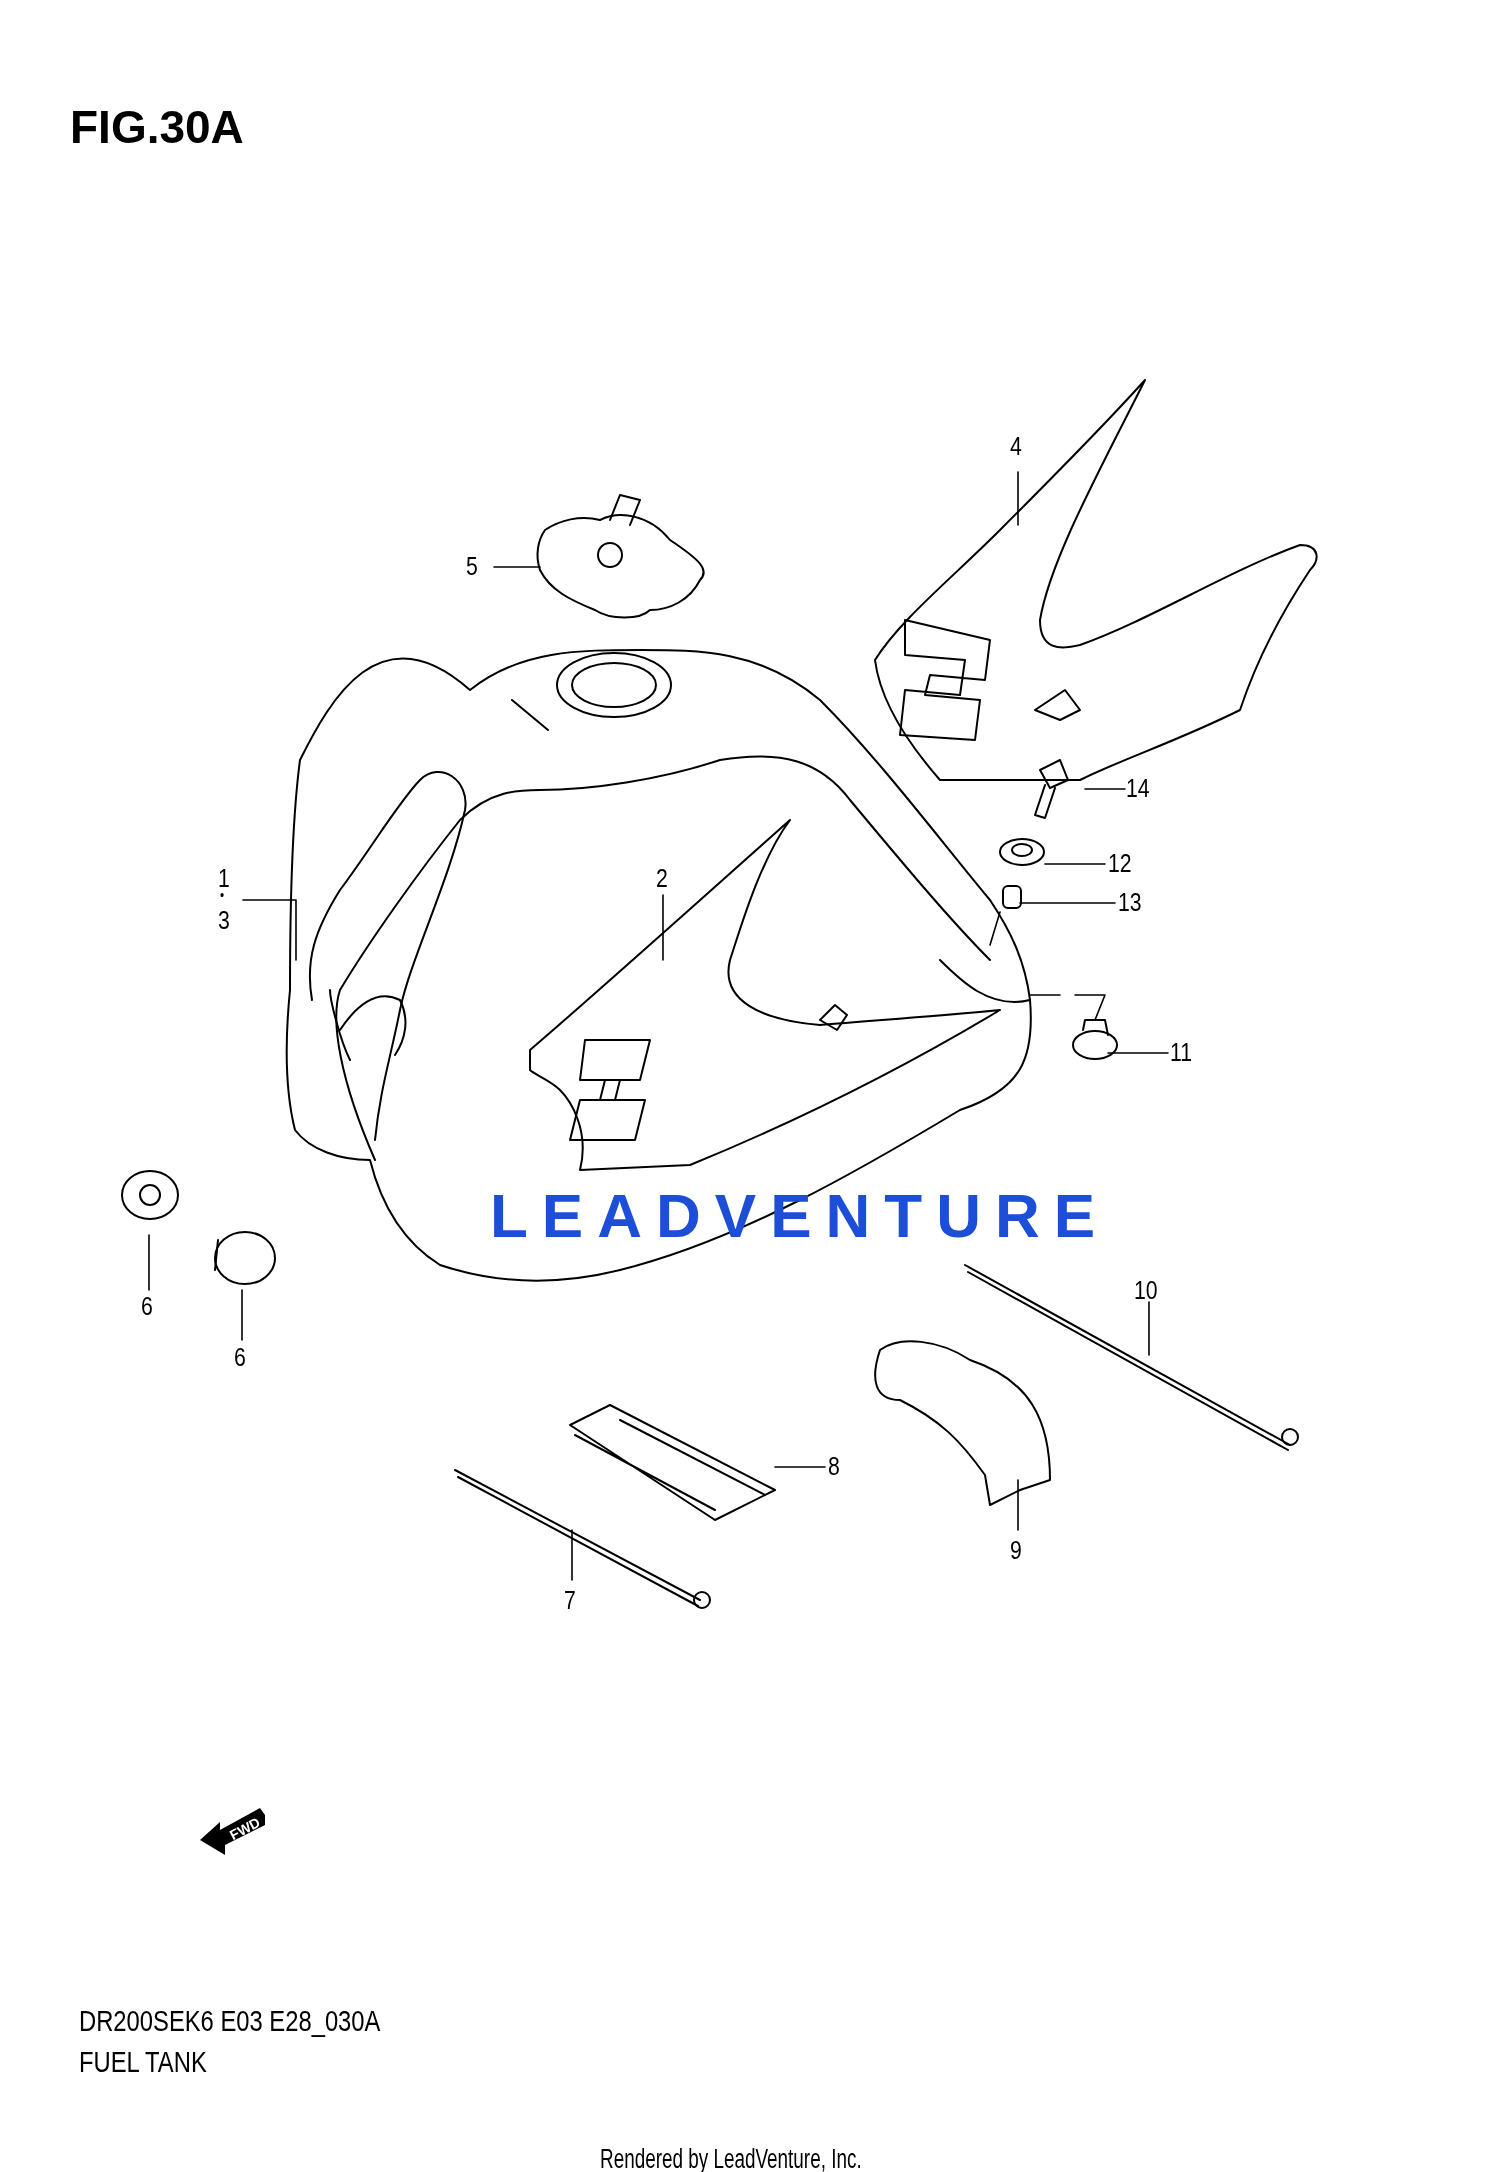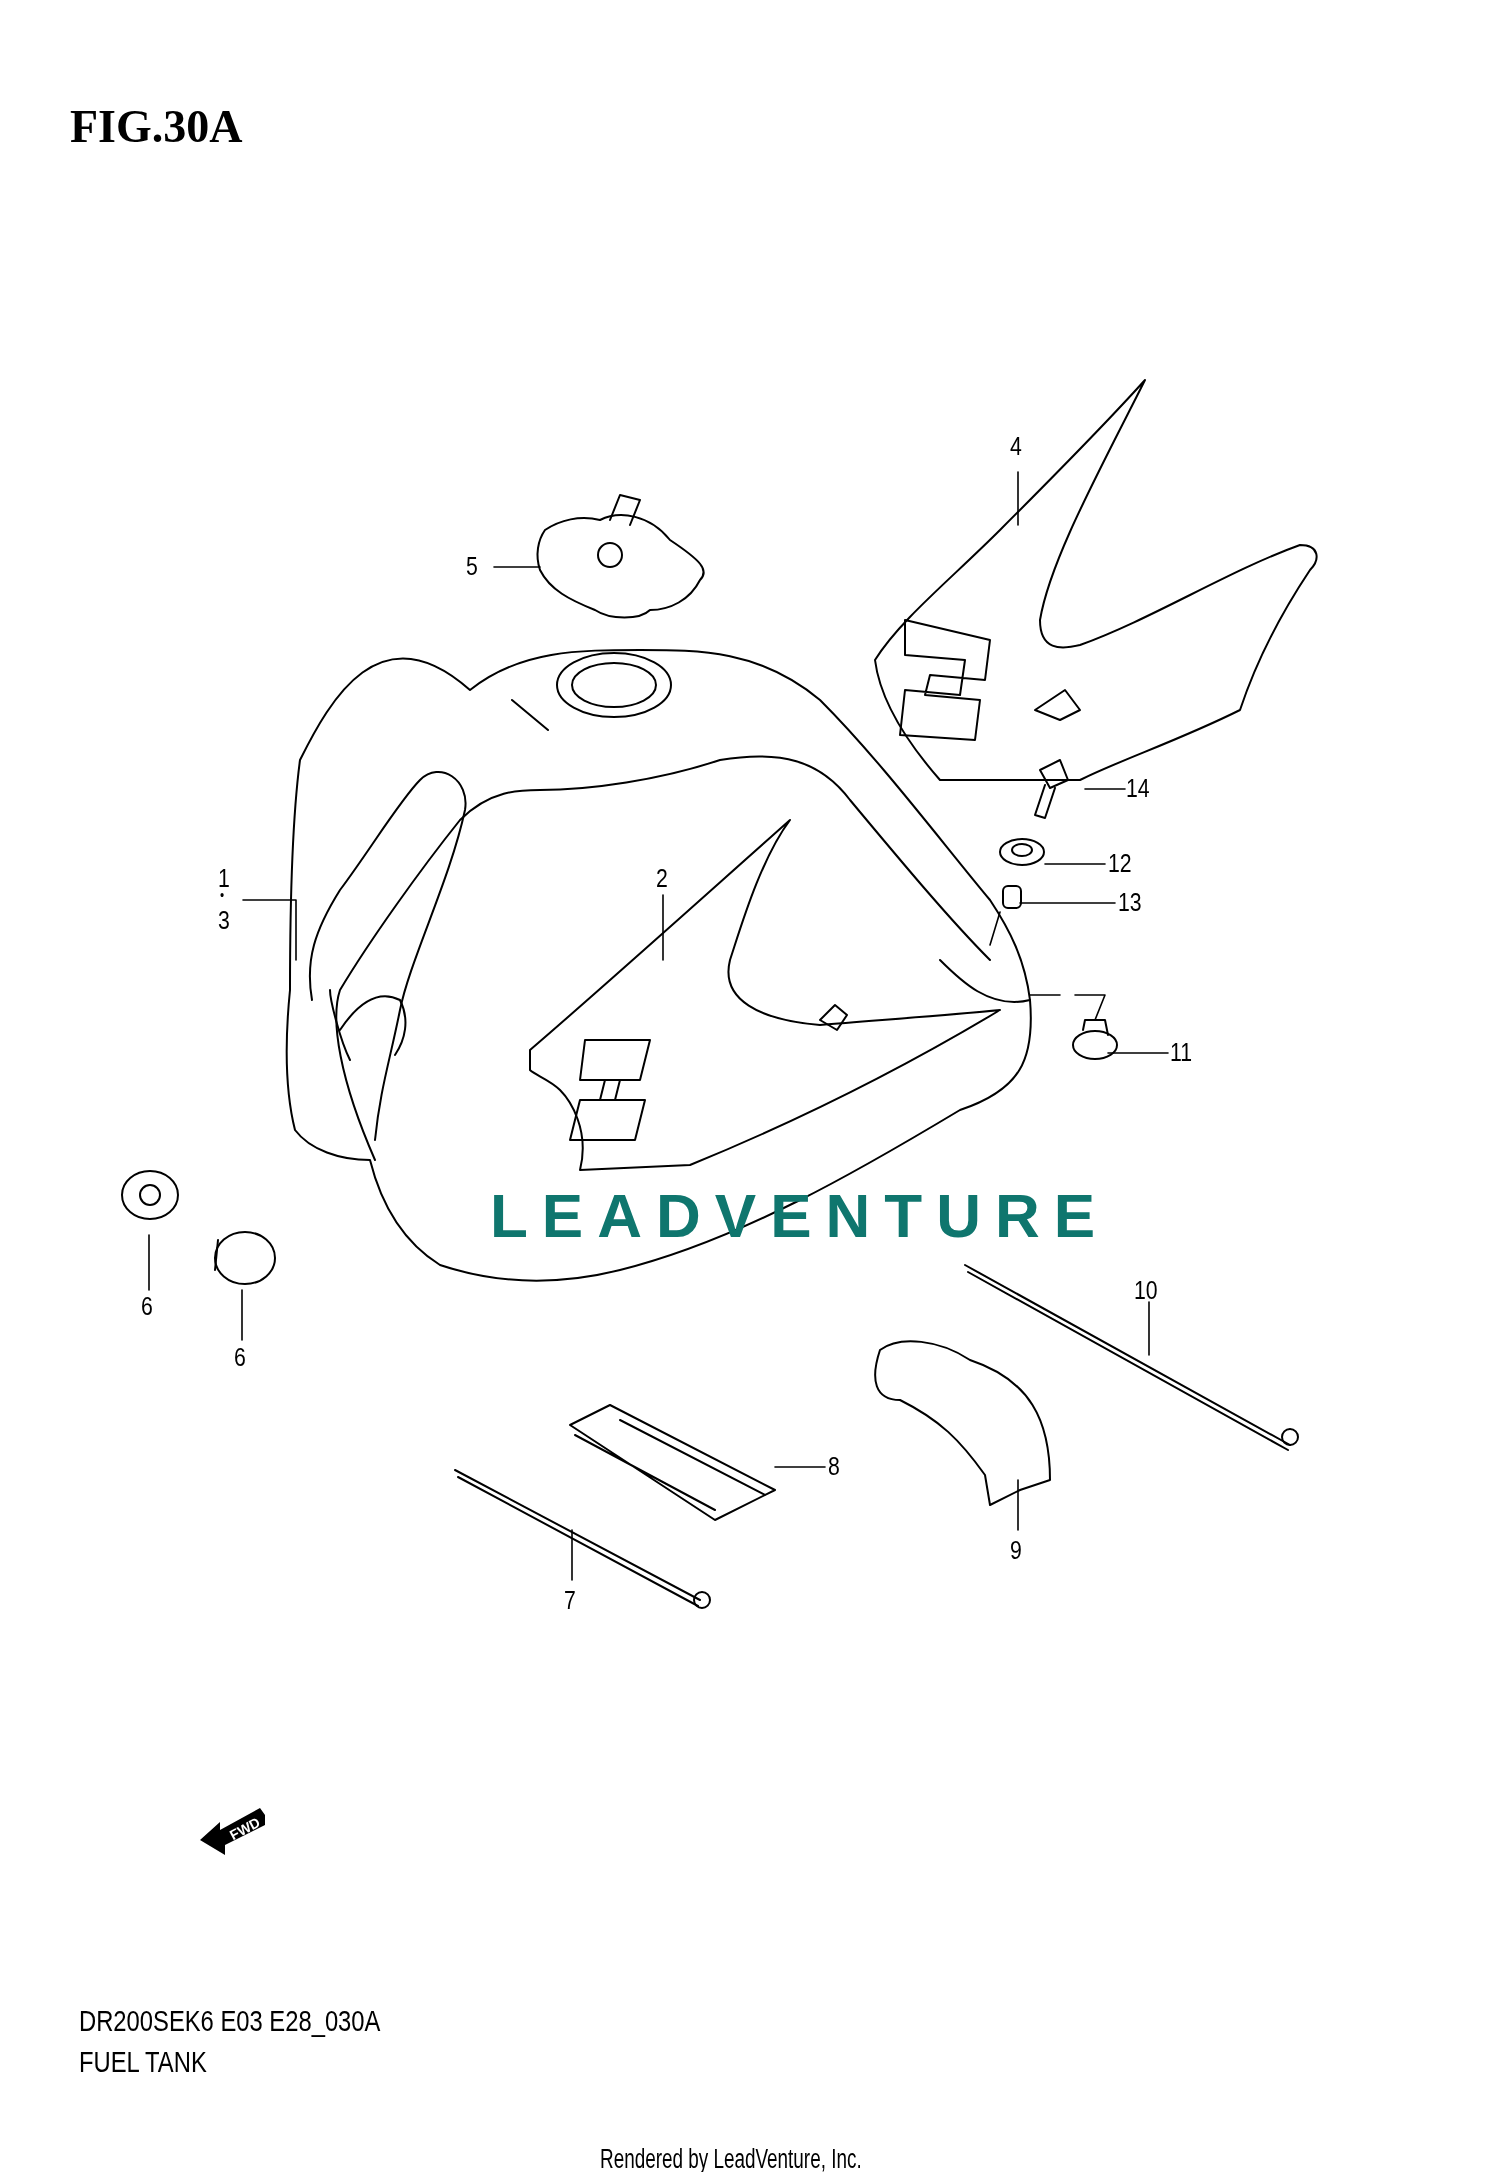--- a/index.html
+++ b/index.html
@@ -1,23 +1,23 @@
 <!DOCTYPE html>
 <html><head>
 <meta charset="utf-8">
 <style>
   html,body{margin:0;padding:0;background:#ffffff;}
   body{width:1500px;height:2172px;position:relative;overflow:hidden;font-family:"Liberation Sans",sans-serif;color:#000;}
-  .fig-title{position:absolute;left:70px;top:100px;font-size:46px;font-weight:bold;letter-spacing:0px;font-family:Liberation Serif, serif;text-align:center;}
+  .fig-title{position:absolute;left:70px;top:100px;font-size:46px;font-weight:bold;letter-spacing:0px;font-family:Liberation Sans, sans-serif;text-align:center;}
   .callout{position:absolute;font-size:25px;font-family:"Liberation Sans",sans-serif;line-height:1;transform:scaleX(0.85);transform-origin:left top;}
   .drawing{position:absolute;left:0;top:0;width:1500px;height:2172px;}
   .code{position:absolute;left:79px;top:2005px;font-size:29px;transform:scaleX(0.82);transform-origin:left top;}
   .caption{position:absolute;left:79px;top:2046px;font-size:29px;transform:scaleX(0.82);transform-origin:left top;}
   .credit{position:absolute;left:600px;top:2144px;font-size:27px;transform:scaleX(0.7);transform-origin:left top;white-space:nowrap;}
-  .watermark{position:absolute;left:490px;top:1180px;font-size:62px;letter-spacing:14px;color:#0f766e;font-weight:bold;font-family:"Liberation Sans",sans-serif;}
+  .watermark{position:absolute;left:490px;top:1180px;font-size:62px;letter-spacing:14px;color:#1d4ed8;font-weight:bold;font-family:"Liberation Sans",sans-serif;}
   .fwd{position:absolute;left:195px;top:1800px;width:80px;height:60px;}
 </style>
 </head>
 <body>
 
 <div class="fig-title">FIG.30A</div>
 
 <svg class="drawing" viewBox="0 0 1500 2172" xmlns="http://www.w3.org/2000/svg" fill="none" stroke="#000" stroke-width="2" stroke-linejoin="round" stroke-linecap="round">
 
   <g>

